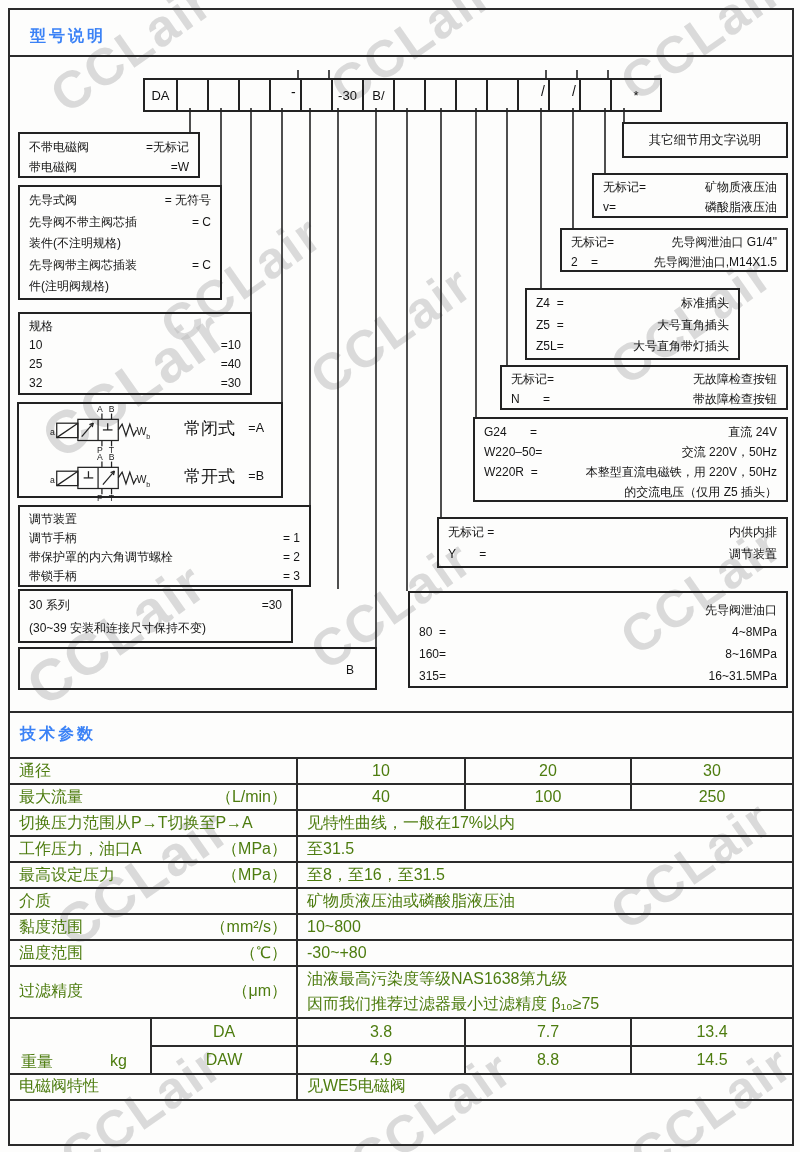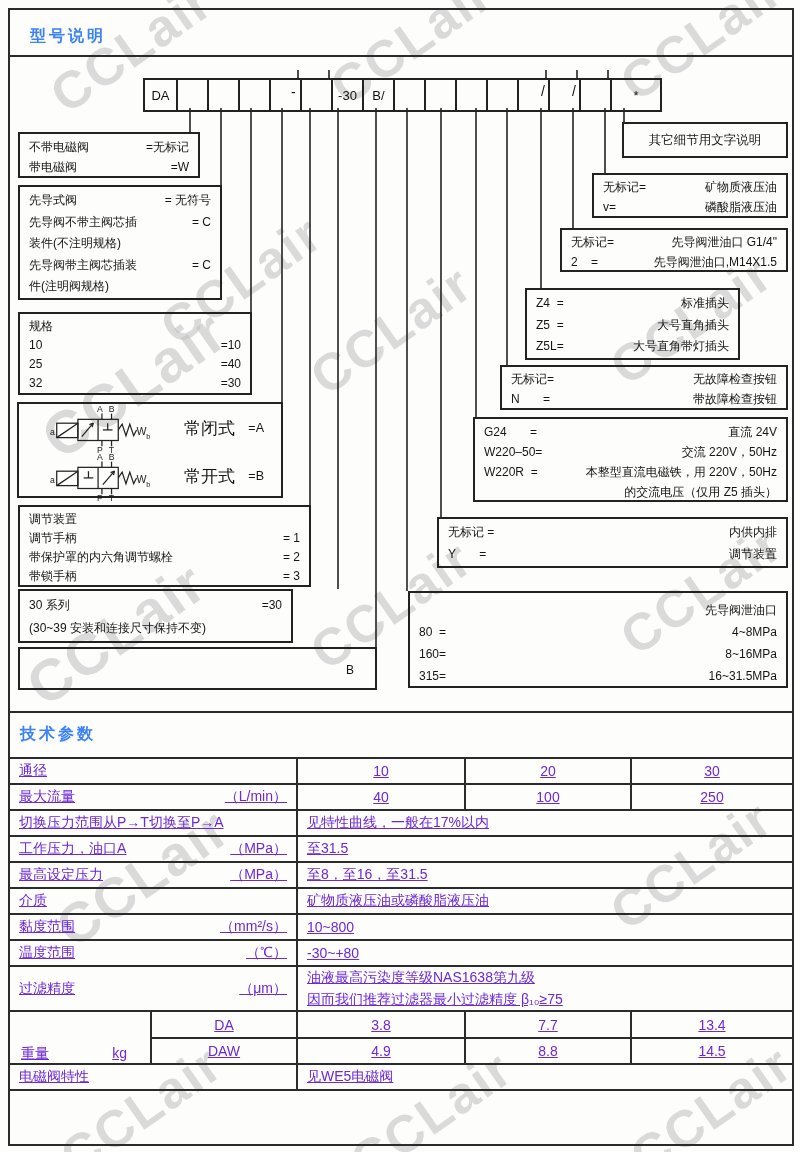--- a/index.html
+++ b/index.html
@@ -44,23 +44,22 @@
   .dsym-row svg{margin-left:18px;flex:0 0 auto;}
   .dsym-row .mid{margin-left:34px;font-size:17px;}
   .dsym-row .r{margin-left:auto;padding-right:4px;font-size:12.5px;}
   .vsym{stroke:#222;stroke-width:1.3;fill:none;}
   .vsym text{stroke:none;fill:#222;font-size:9px;font-family:"Liberation Sans",sans-serif;}
   .vsym text.big{font-size:11px;}
   .vsym text.sub{font-size:7.5px;}
   
   table.params{
     position:absolute;left:8px;top:757px;width:784px;z-index:1;
-    border-collapse:collapse;table-layout:fixed;font-size:14px;color:#6d28d9;
+    border-collapse:collapse;table-layout:fixed;font-size:16px;color:#4d7c0f;
     background:transparent;
-    text-decoration:underline;
   }
   table.params td{border:2px solid #2b2b2b;padding:0 9px;height:26px;box-sizing:border-box;}
   td.lblcell .lwrap{display:flex;justify-content:space-between;align-items:center;}
   td.val-c{text-align:center;}
   td.val-l{text-align:left;}
   td.filter-cell{height:58px;line-height:1.55;}
   .wlabel{display:flex;justify-content:space-between;padding:0 14px 0 2px;margin-top:33px;}
 </style>
 </head>
 <body>

